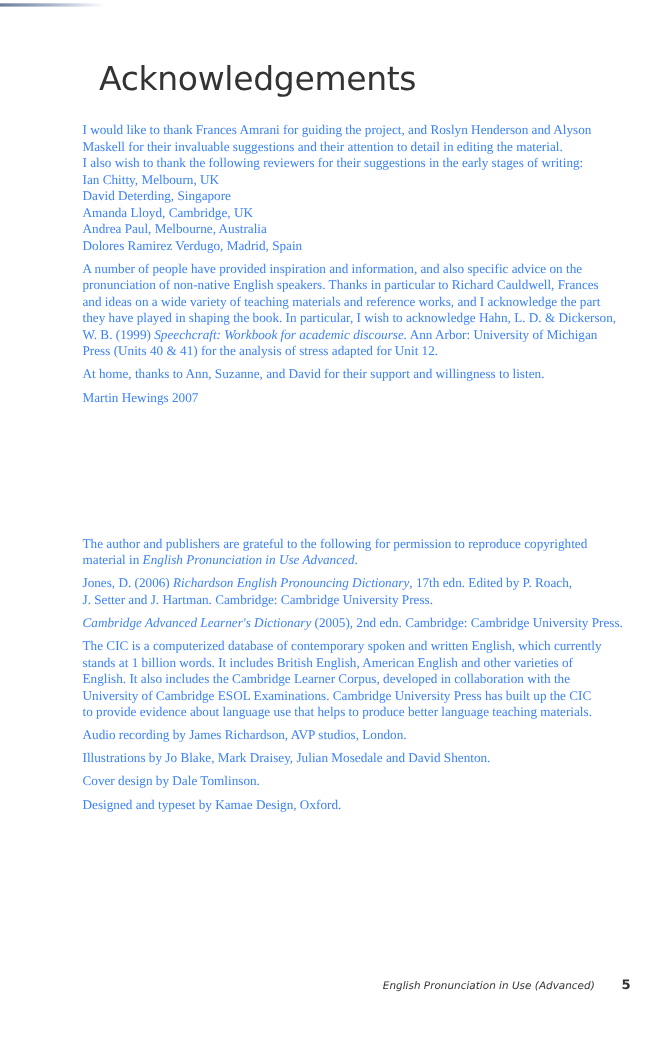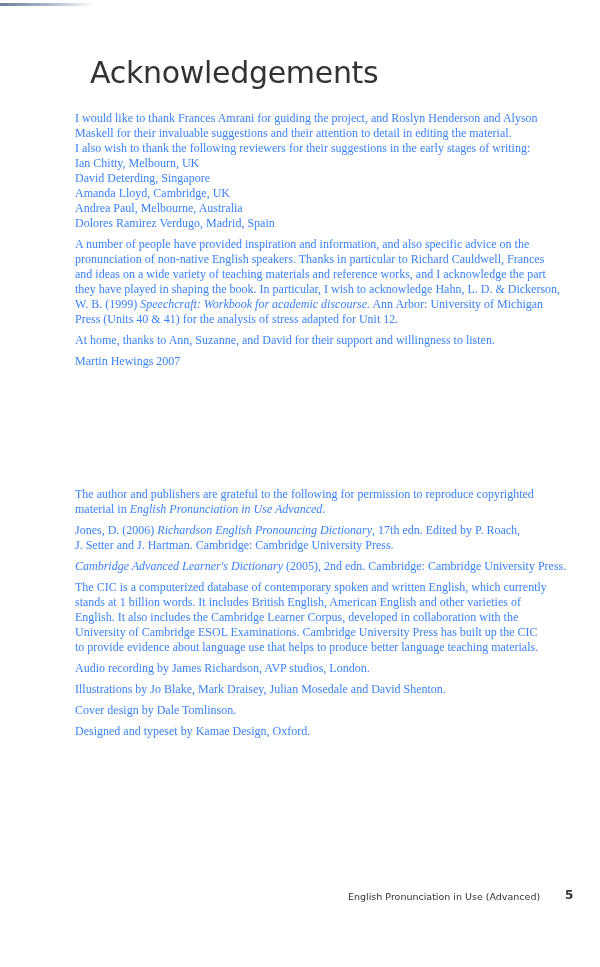--- a/index.html
+++ b/index.html
@@ -47,20 +47,21 @@
     .block p {
       margin: 0;
     }
     .gap { height: 6px; }
     em { font-style: italic; }
     .footer-title {
       position: absolute;
       left: 348px;
       top: 891px;
       font-family: "DejaVu Sans", sans-serif;
+      font-style: italic;
       font-size: 9.5px;
       color: #333333;
     }
     .page-number {
       position: absolute;
       left: 565px;
       top: 888px;
       font-family: "DejaVu Sans", sans-serif;
       font-weight: bold;
       font-size: 12px;

